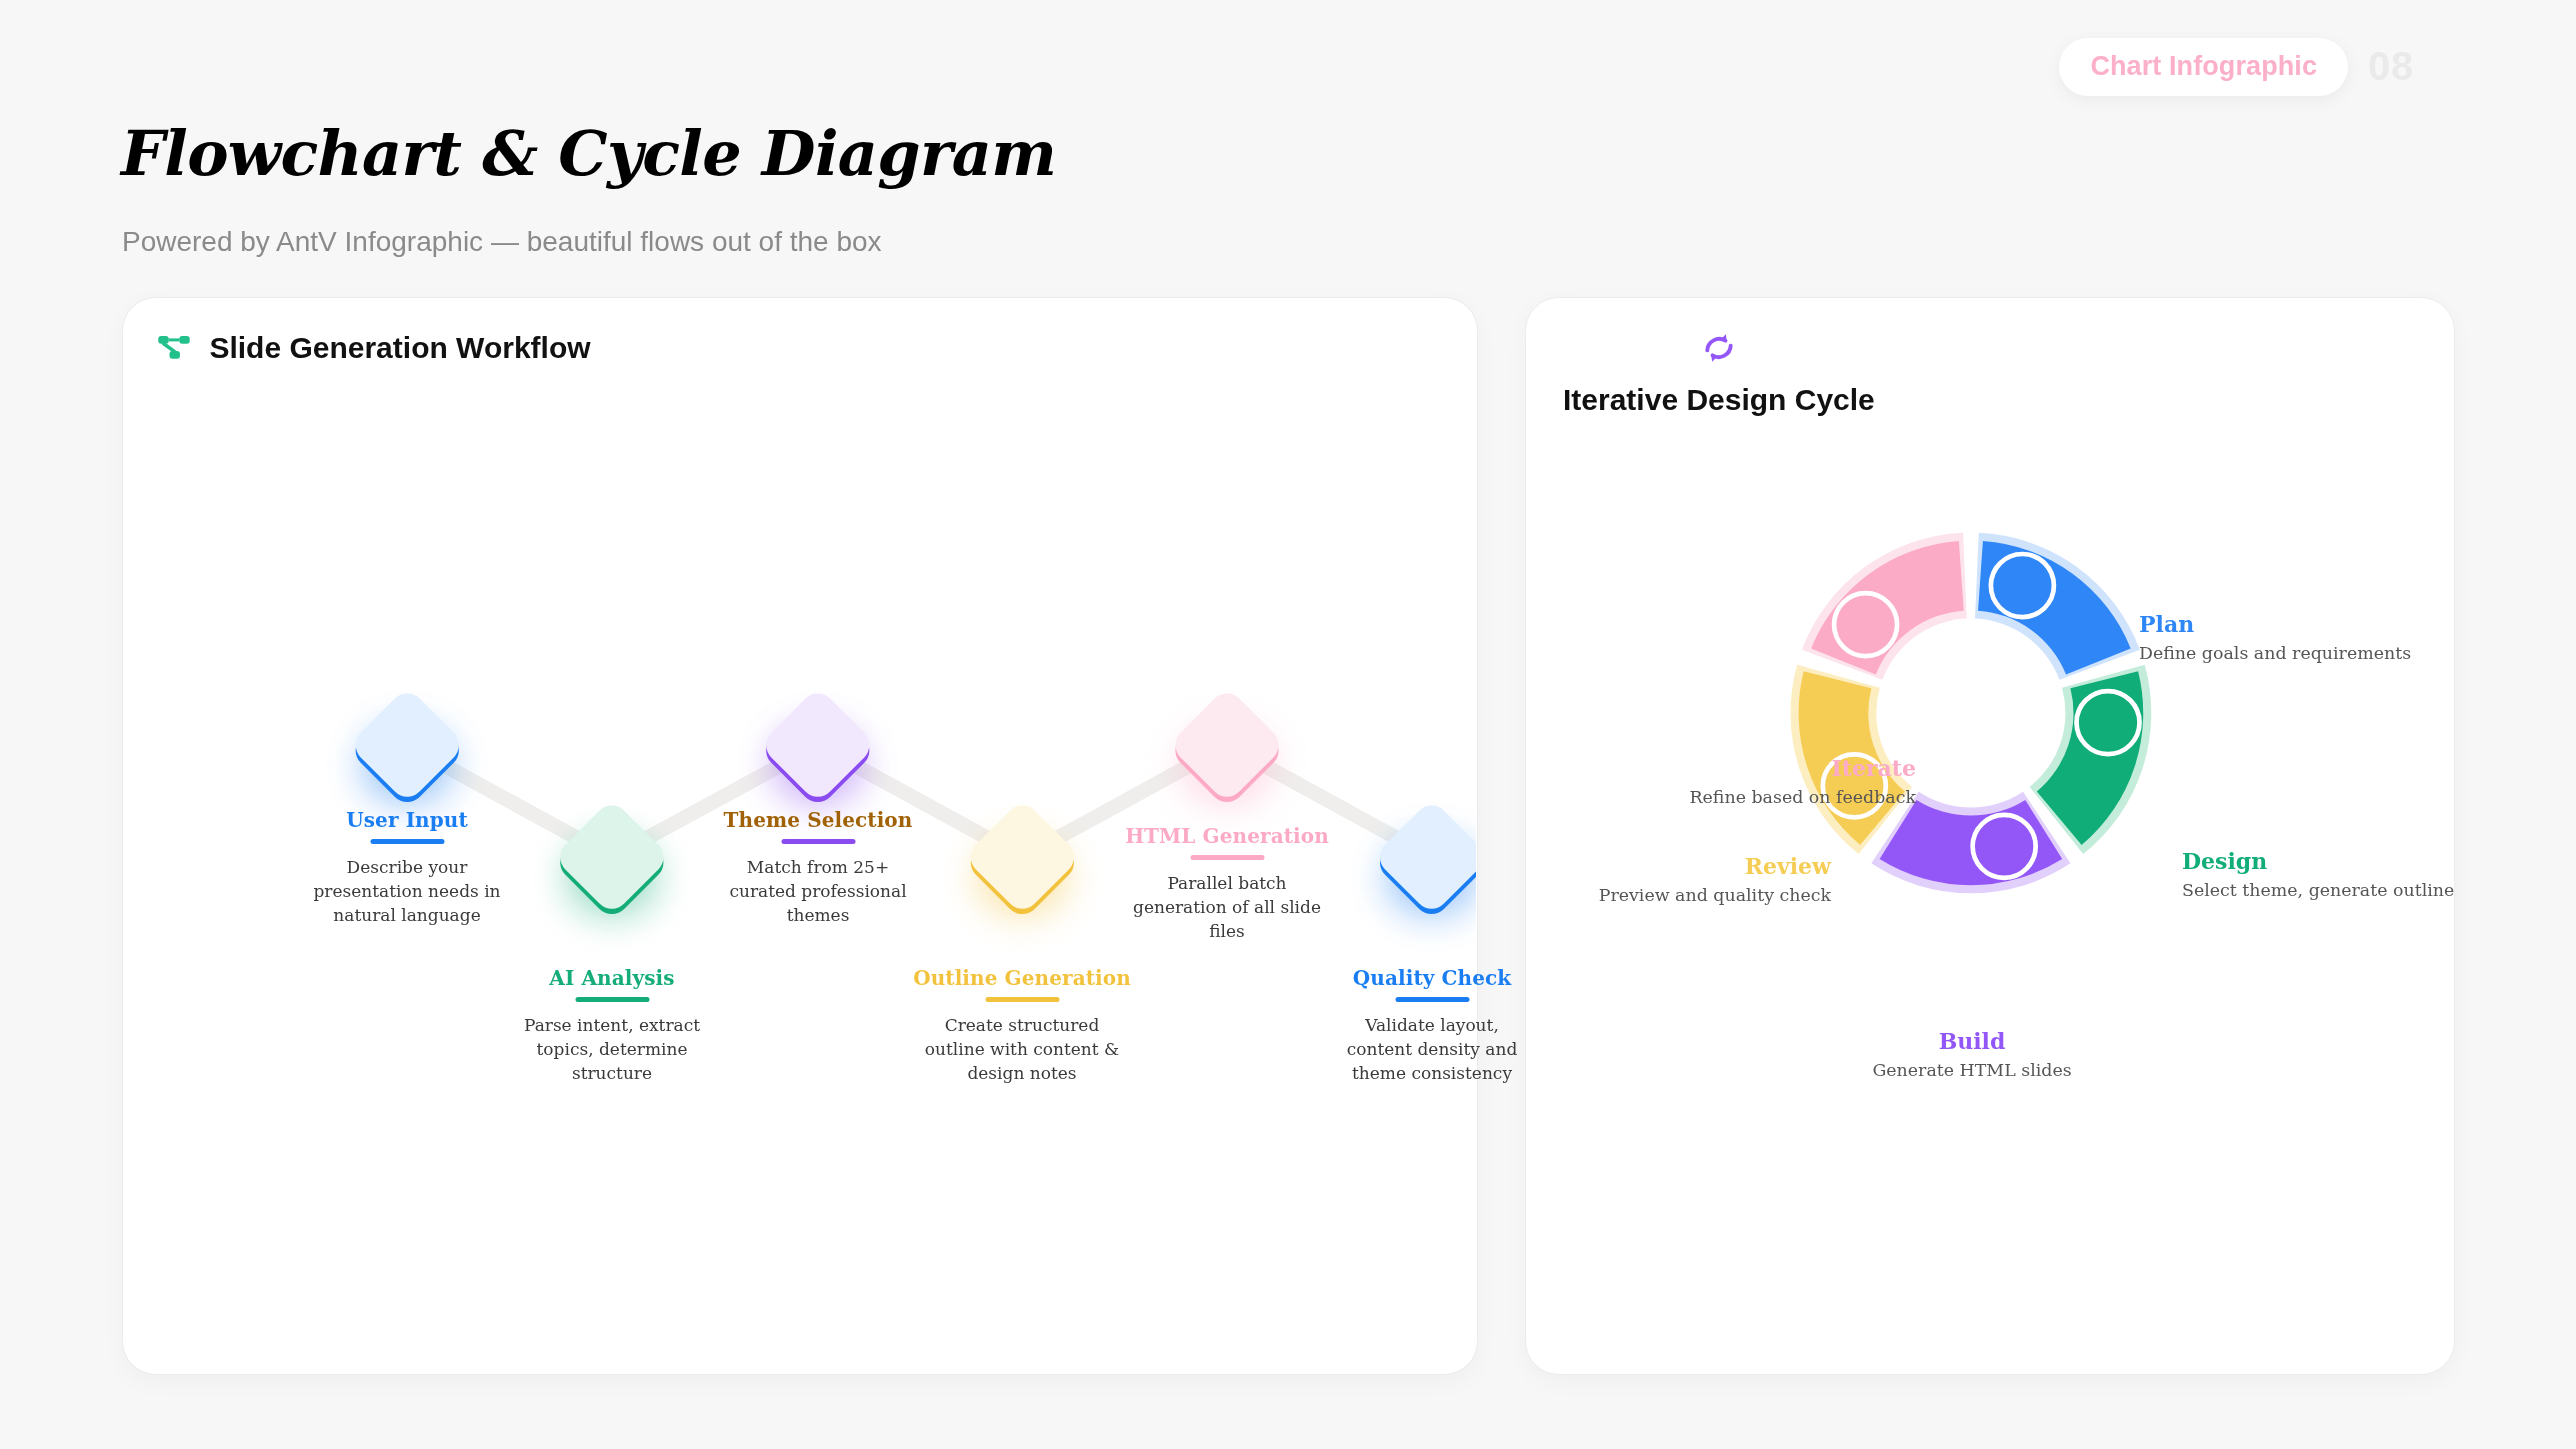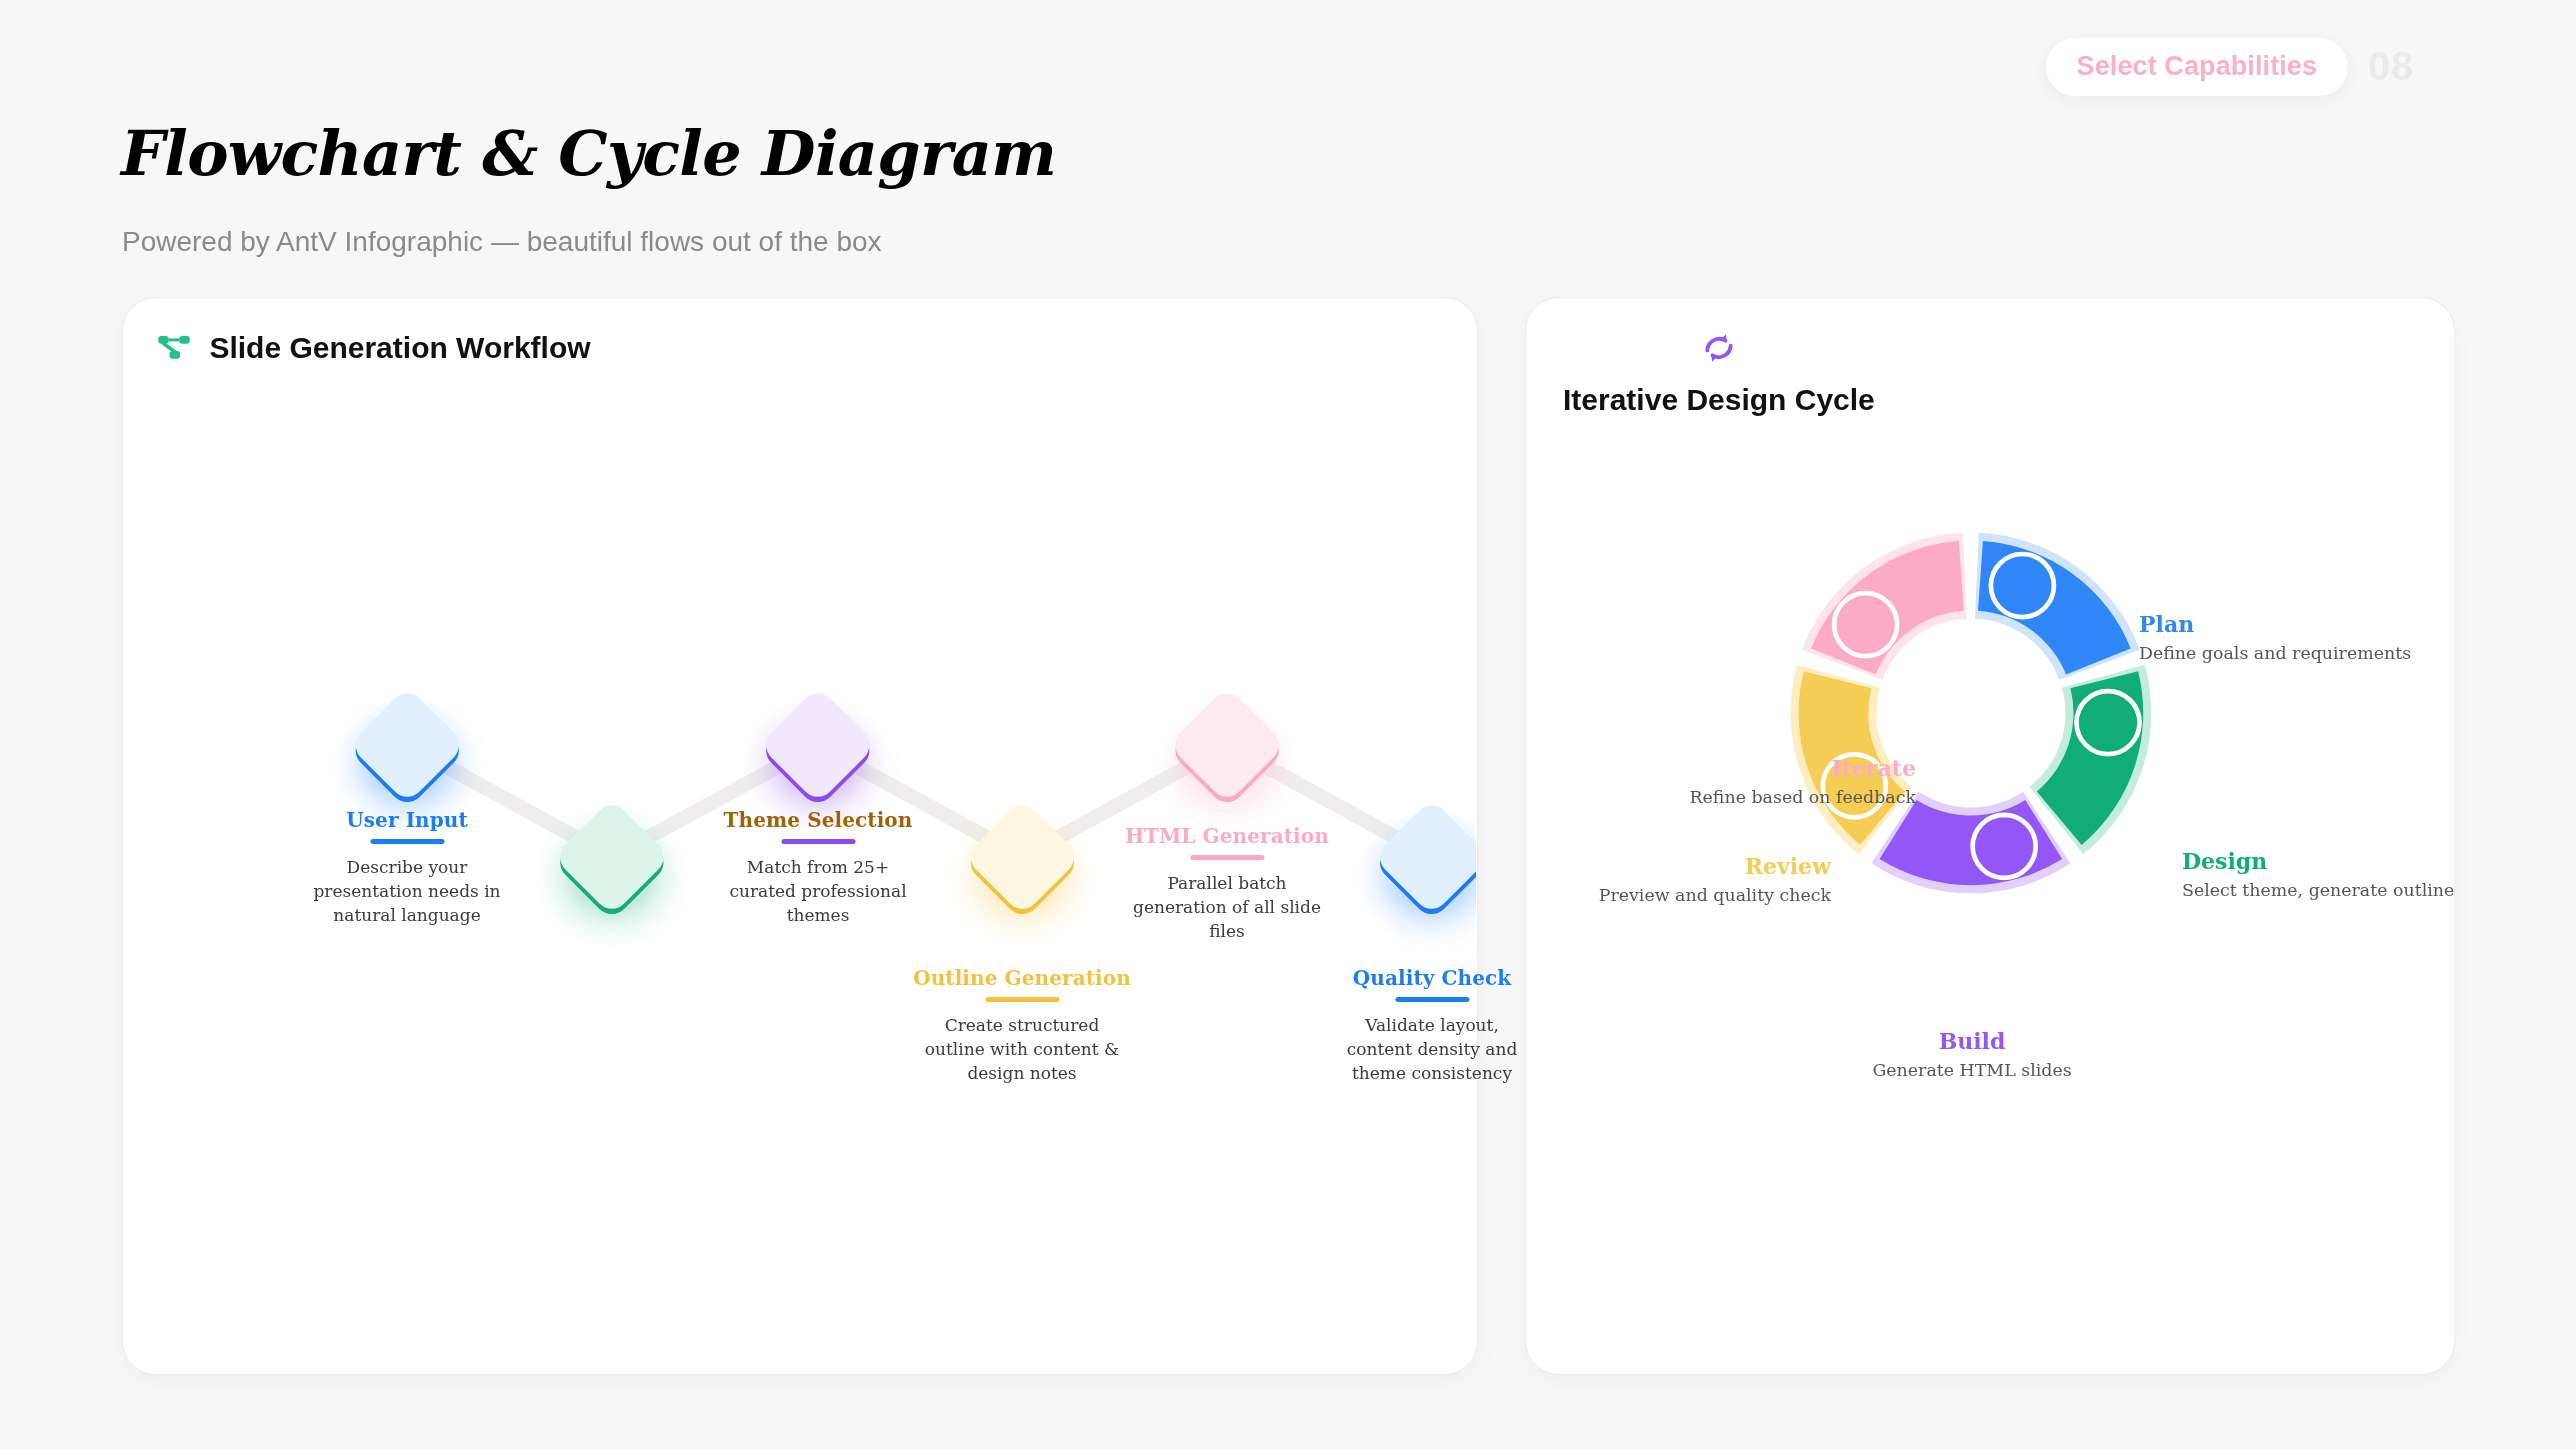--- a/index.html
+++ b/index.html
@@ -83,21 +83,21 @@
   .cyc-label.al-left{text-align:left;}
   .cyc-label.al-right{text-align:right;}
   .cyc-label.al-center{text-align:center;transform:translateX(-50%);}
 </style>
 </head>
 <body>
 
 <div class="slide">
 
   <div class="badge-wrap">
-    <div class="badge">Select Capabilities</div>
+    <div class="badge">Chart Infographic</div>
     <div class="page-num">08</div>
   </div>
 
   <div class="page-title">Flowchart &amp; Cycle Diagram</div>
   <div class="page-sub">Powered by AntV Infographic — beautiful flows out of the box</div>
 
   <div class="card" id="card-flow"></div>
   <div class="card" id="card-cycle"></div>
 
   <div class="card-head">
@@ -195,20 +195,25 @@
       <circle cx="714.5939885979319" cy="818.9106238865793" r="47" fill="#9457f7" stroke="#ffffff" stroke-width="7"></circle>
       <circle cx="491.1501402879327" cy="728.633449167807" r="47" fill="#f6cd54" stroke="#ffffff" stroke-width="7"></circle>
       <circle cx="507.9608891606095" cy="488.22854001425947" r="47" fill="#fbabc6" stroke="#ffffff" stroke-width="7"></circle>
     </svg>
 
 <div class="flow-label" style="left: 407px; top: 808px;">
       <div class="fl-title" style="color: rgb(26, 126, 242);">User Input</div>
       <div class="fl-rule" style="background: rgb(26, 126, 242);"></div>
       <div class="fl-desc" style="width: 195px; margin: 0px auto;">Describe your presentation needs in natural language</div>
     </div>
+    <div class="flow-label" style="left: 612px; top: 966px;">
+      <div class="fl-title" style="color: rgb(20, 173, 120);">AI Analysis</div>
+      <div class="fl-rule" style="background: rgb(20, 173, 120);"></div>
+      <div class="fl-desc" style="width: 195px; margin: 0px auto;">Parse intent, extract topics, determine structure</div>
+    </div>
     <div class="flow-label" style="left: 818px; top: 808px;">
       <div class="fl-title" style="color: #a16207;">Theme Selection</div>
       <div class="fl-rule" style="background: rgb(138, 75, 240);"></div>
       <div class="fl-desc" style="width: 195px; margin: 0px auto;">Match from 25+ curated professional themes</div>
     </div>
     <div class="flow-label" style="left: 1022px; top: 966px;">
       <div class="fl-title" style="color: rgb(243, 194, 61);">Outline Generation</div>
       <div class="fl-rule" style="background: rgb(243, 194, 61);"></div>
       <div class="fl-desc" style="width: 195px; margin: 0px auto;">Create structured outline with content &amp; design notes</div>
     </div>

